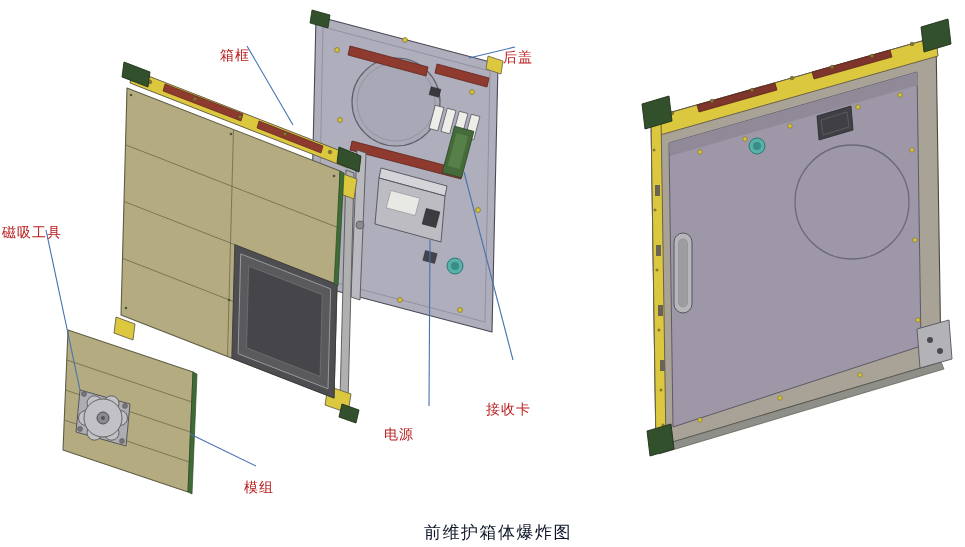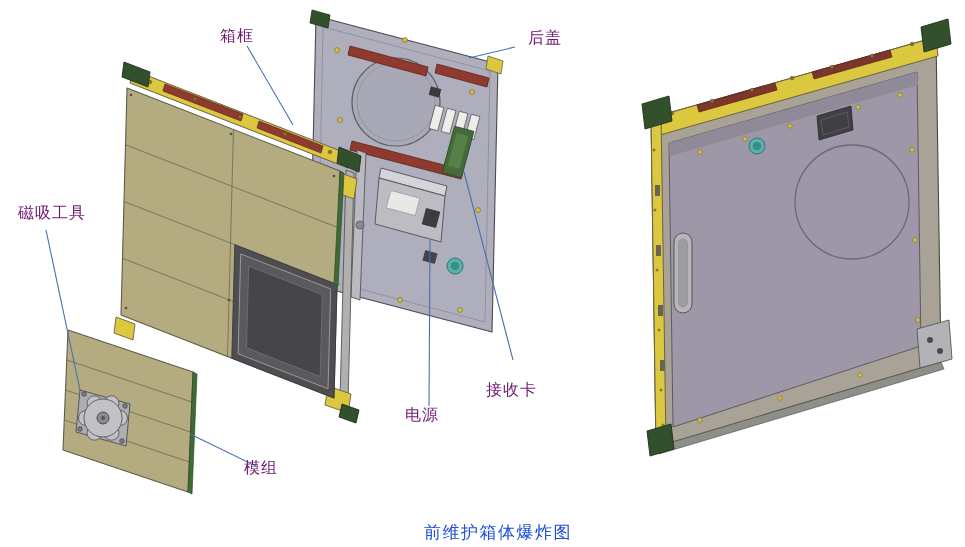--- a/index.html
+++ b/index.html
@@ -1,20 +1,20 @@
 <!DOCTYPE html>
 <html><head>
 <meta charset="utf-8">
 <style>
   html,body{margin:0;padding:0;background:#ffffff;}
   .stage{position:relative;width:965px;height:547px;background:#ffffff;overflow:hidden;
          font-family:"Liberation Sans","DejaVu Sans",sans-serif;}
   .stage svg{position:absolute;left:0;top:0;}
-  .lbl{position:absolute;font-size:16px;color:#701a75;white-space:nowrap;letter-spacing:1px;}
-  .caption{position:absolute;font-size:17px;color:#1d4ed8;font-weight:500;letter-spacing:1.5px;}
+  .lbl{position:absolute;font-size:14px;color:#b91c1c;white-space:nowrap;letter-spacing:1px;margin-top:21px;}
+  .caption{position:absolute;font-size:17px;color:#0f172a;font-weight:500;letter-spacing:1.5px;}
   polygon,circle,rect,line,path{vector-effect:non-scaling-stroke;}
 </style>
 </head>
 <body>
 
 <div class="stage">
 
 <svg width="965" height="547" viewBox="0 0 965 547">
 
   <g stroke-linejoin="round">
@@ -222,21 +222,21 @@
       <circle cx="915" cy="240" r="2.2"></circle>
           <circle cx="918" cy="320" r="2.2"></circle>
       <circle cx="700" cy="420" r="2.2"></circle>
           <circle cx="780" cy="398" r="2.2"></circle>
       <circle cx="860" cy="375" r="2.2"></circle>
     </g>
   </g>
 </svg>
 
 <div class="lbl" style="left:220px;top:26px">箱框</div>
-<div class="lbl" style="left:528px;top:28px">后盖</div>
-<div class="lbl" style="left:18px;top:203px">磁吸工具</div>
+<div class="lbl" style="left:503px;top:28px">后盖</div>
+<div class="lbl" style="left:2px;top:203px">磁吸工具</div>
 <div class="lbl" style="left:486px;top:380px">接收卡</div>
-<div class="lbl" style="left:405px;top:405px">电源</div>
+<div class="lbl" style="left:384px;top:405px">电源</div>
 <div class="lbl" style="left:244px;top:458px">模组</div>
 
 <div class="caption" style="left:424px;top:521px">前维护箱体爆炸图</div>
 
 </div>
 
 </body></html>

